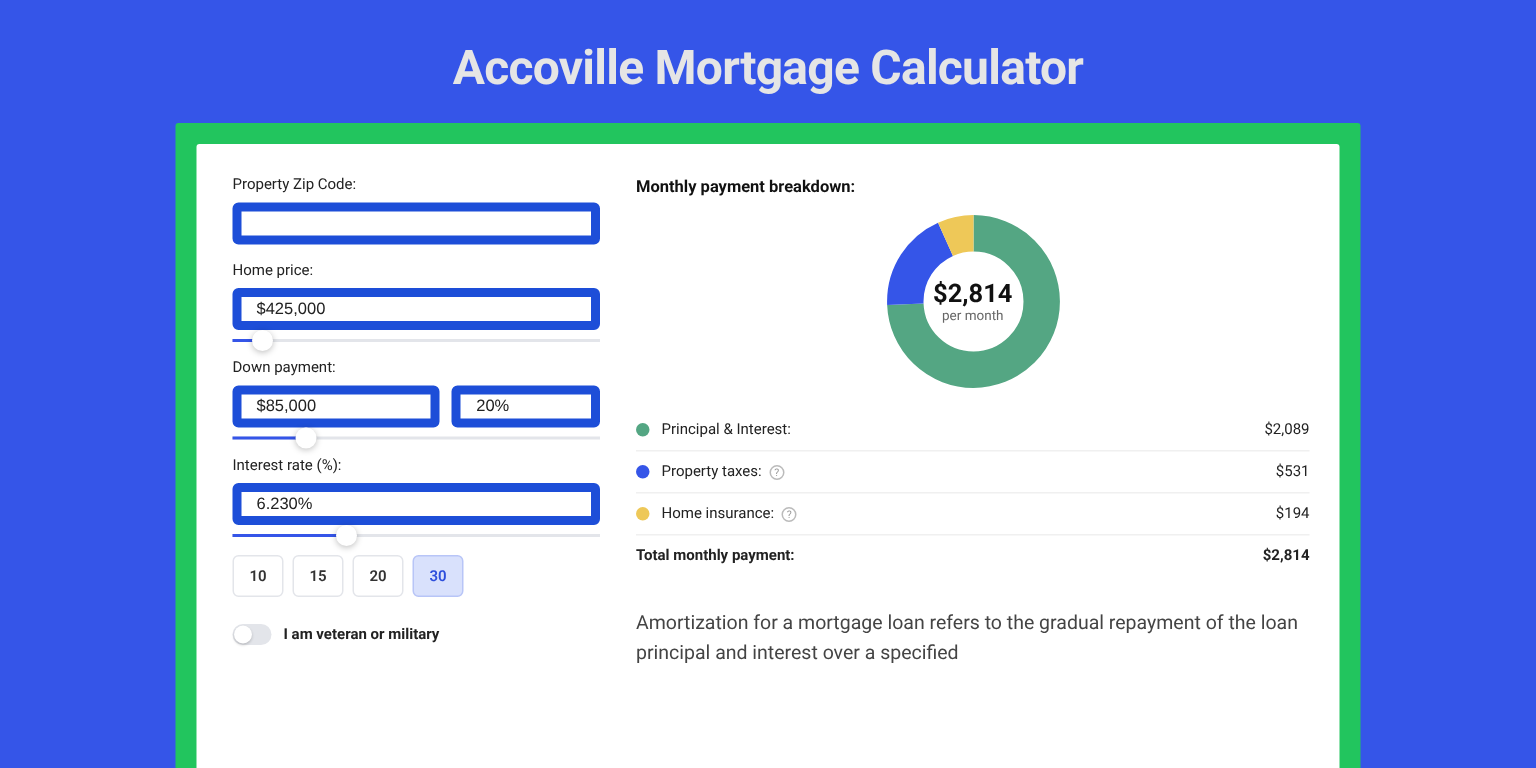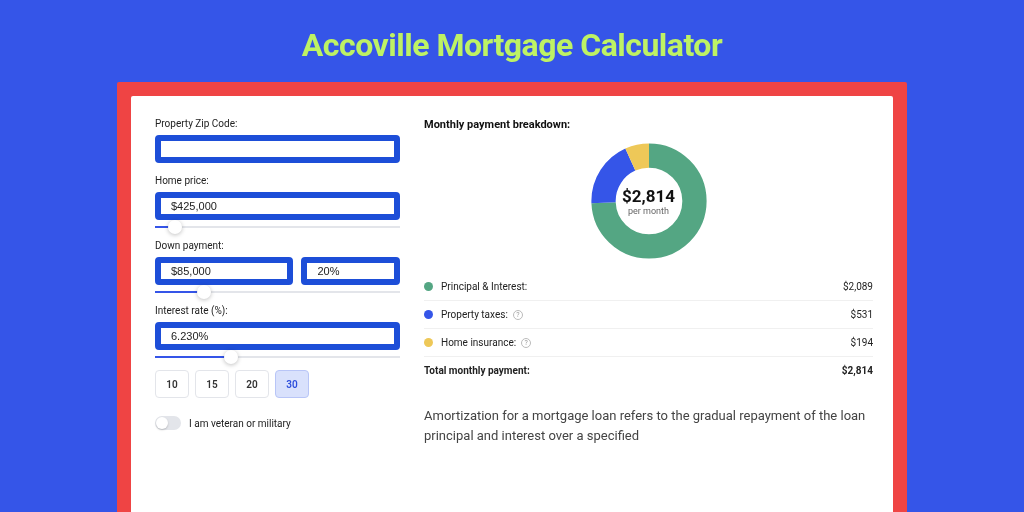--- a/index.html
+++ b/index.html
@@ -11,29 +11,29 @@
     overflow: hidden;
   }
   .outer {
     width: 100%;
     height: 100%;
     display: flex;
     flex-direction: column;
     align-items: center;
   }
   .title {
-    color: #bef264;
+    color: #e5e5e5;
     font-size: 32px;
     font-weight: 700;
     margin: 26px 0 18px 0;
     text-align: center;
     letter-spacing: -0.5px;
   }
   .frame {
-    background: #ef4444;
+    background: #22c55e;
     width: 790px;
     padding: 14px 14px 0 14px;
     border-radius: 2px 2px 0 0;
     height: 100%;
   }
   .panel {
     background: #fff;
     width: 100%;
     height: 100%;
     border-radius: 2px 2px 0 0;
@@ -108,20 +108,21 @@
   }
   .period-btn.active {
     background: #d9e1fc;
     border-color: #b8c5f7;
     color: #2d4edc;
   }
   .toggle-row {
     display: flex;
     align-items: center;
     margin-top: 18px;
+    font-weight: bold;
   }
   .toggle {
     width: 26px;
     height: 14px;
     background: #e3e5ea;
     border-radius: 8px;
     position: relative;
     margin-right: 8px;
   }
   .toggle-knob {

